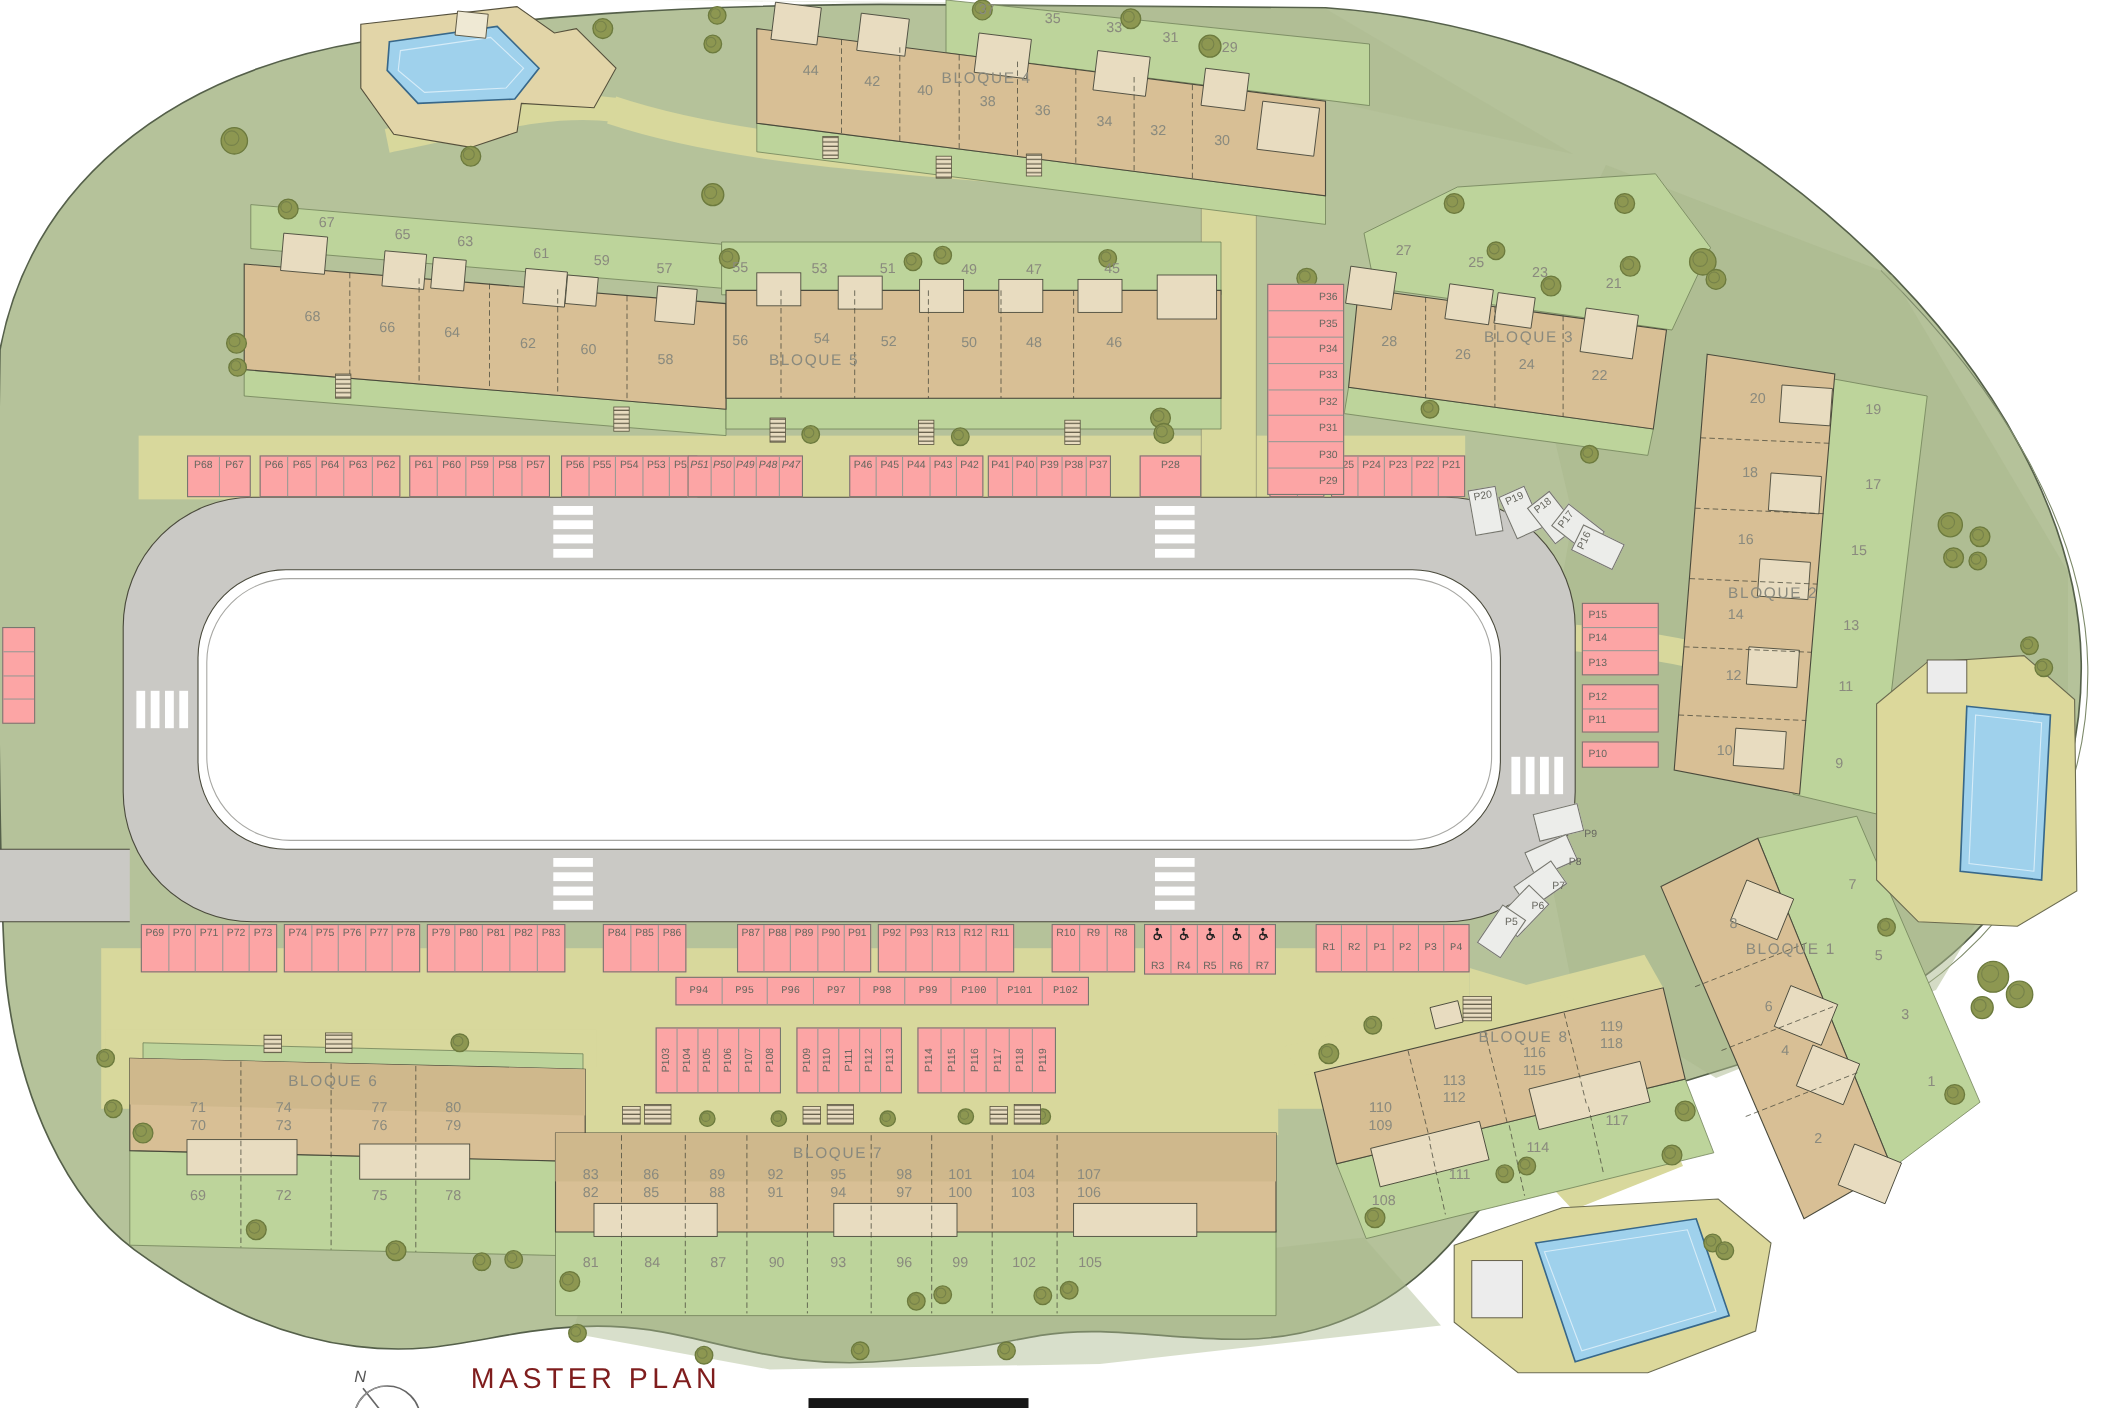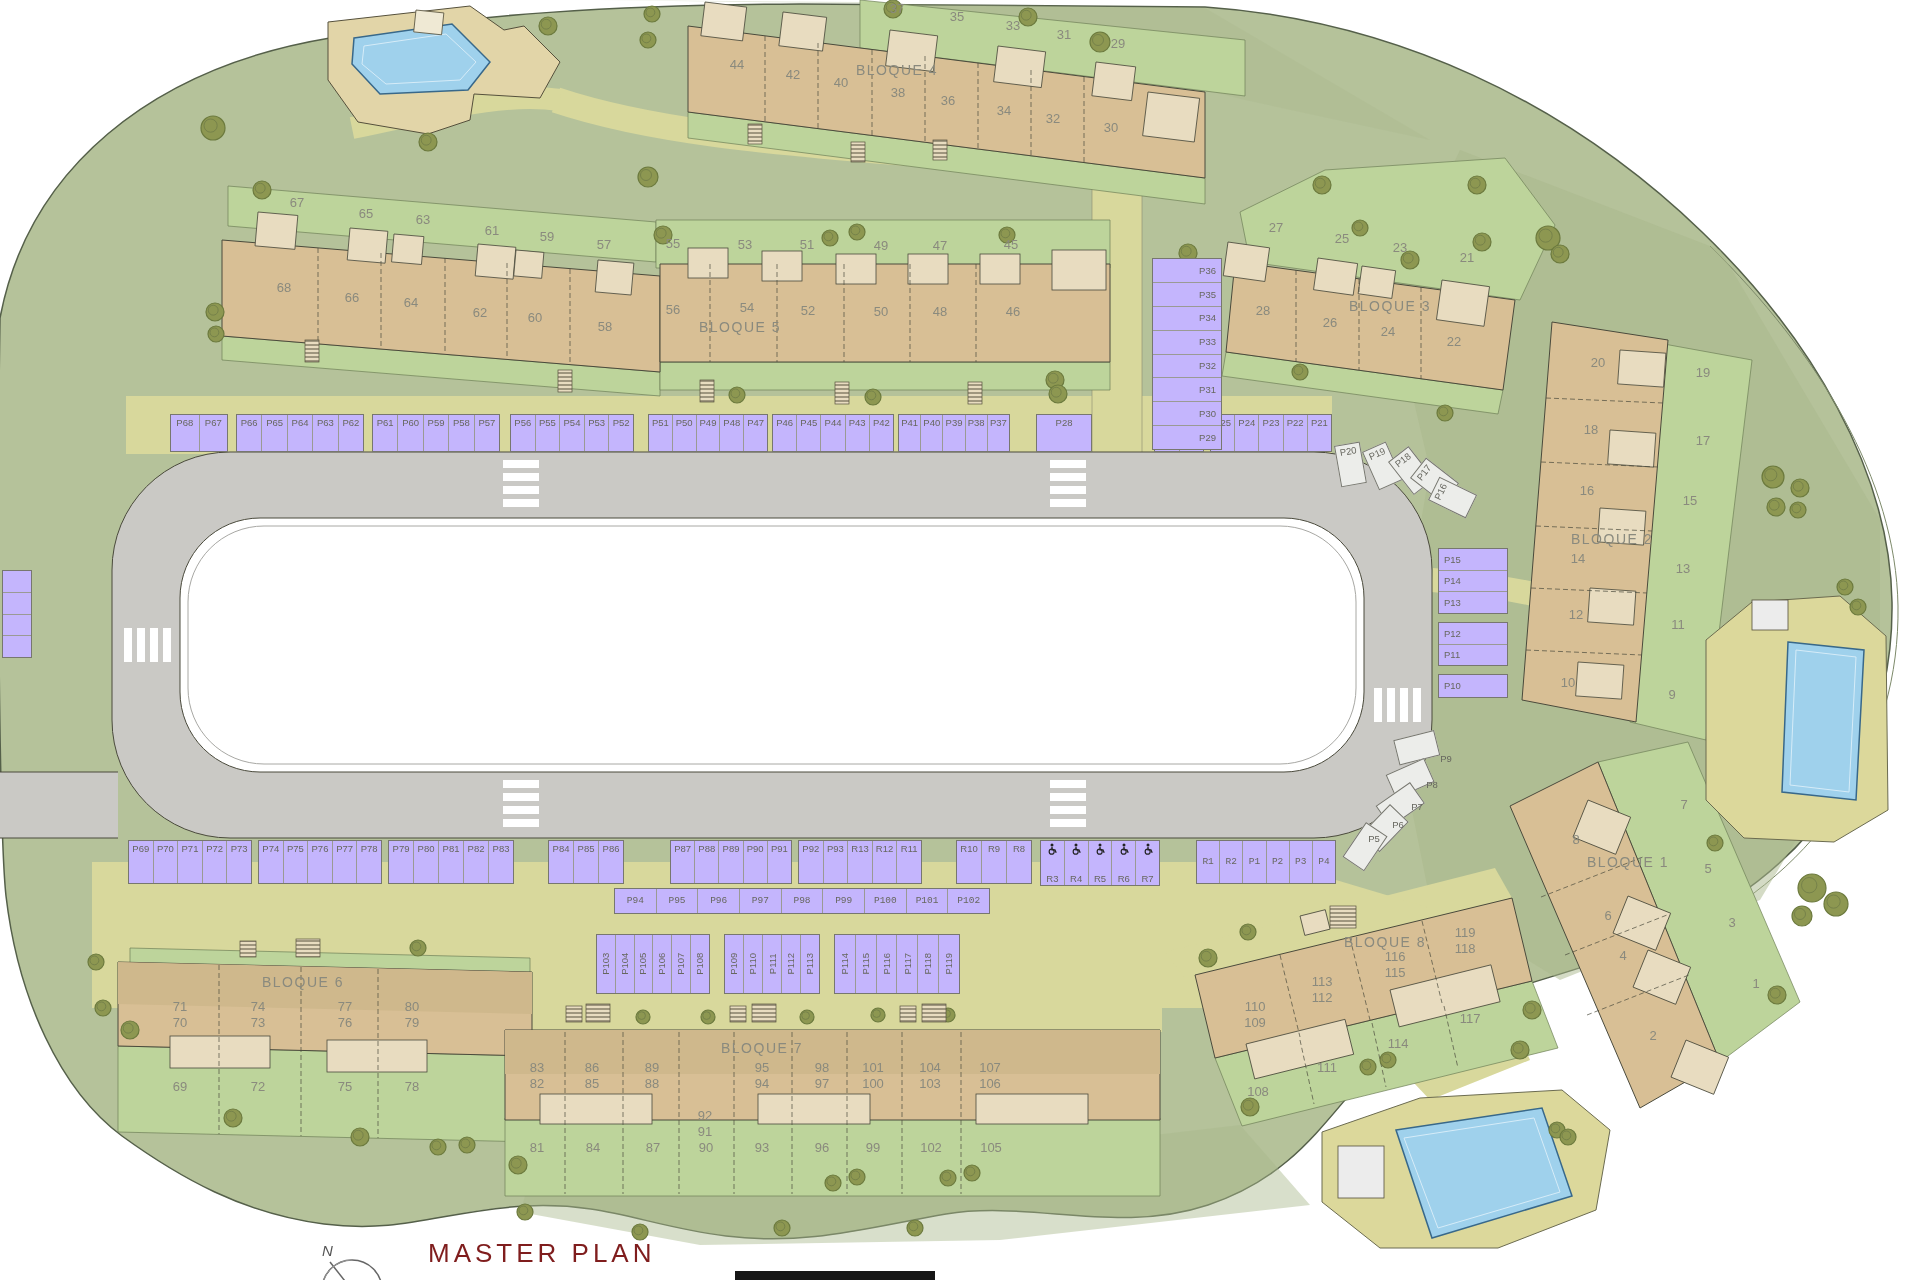--- a/index.html
+++ b/index.html
@@ -1,20 +1,20 @@
 <!DOCTYPE html>
 <html><head>
 <meta charset="utf-8">
 <style>
   html,body{margin:0;padding:0;background:#fff;}
   .canvas{position:relative;width:1920px;height:1280px;overflow:hidden;background:#fff;
           font-family:"Liberation Sans",sans-serif;}
   svg.scene{position:absolute;left:0;top:0;}
   #overlay{position:absolute;left:0;top:0;width:1920px;height:1280px;}
-  .stall-group{position:absolute;display:flex;background:#c4b5fd;border:1px solid #77776f;box-sizing:border-box;}
+  .stall-group{position:absolute;display:flex;background:#fca5a5;border:1px solid #77776f;box-sizing:border-box;}
   .stall-group.h{flex-direction:row;}
   .stall-group.v{flex-direction:column;}
   .stall{flex:1;position:relative;box-sizing:border-box;display:flex;min-width:0;min-height:0;}
   .h .stall + .stall{border-left:1px solid #9a9a94;}
   .v .stall + .stall{border-top:1px solid #9a9a94;}
   .stall-label{font-size:9.5px;color:#67675f;line-height:1;white-space:nowrap;}
   .lp-top .stall{justify-content:center;align-items:flex-start;padding-top:3px;}
   .lp-center .stall{justify-content:center;align-items:center;font-family:Liberation Mono, monospace;}
   .lp-bottom .stall{flex-direction:column;justify-content:space-between;align-items:center;padding:2px 0;}
   .lp-vert .stall{justify-content:center;align-items:center;}
@@ -447,21 +447,21 @@
         <div class="stall">
           <span class="stall-label">P54</span>
         </div>
         <div class="stall">
           <span class="stall-label">P53</span>
         </div>
         <div class="stall">
           <span class="stall-label">P52</span>
         </div>
       </div>
-      <div class="stall-group h lp-top" style="left: 648px; top: 414px; width: 120px; height: 38px;">
+      <div class="stall-group h lp-top" style="left: 625px; top: 414px; width: 105px; height: 38px; font-style: italic;">
         <div class="stall">
           <span class="stall-label">P51</span>
         </div>
         <div class="stall">
           <span class="stall-label">P50</span>
         </div>
         <div class="stall">
           <span class="stall-label">P49</span>
         </div>
         <div class="stall">
@@ -976,21 +976,21 @@
         <div>82</div>
       </div>
       <div class="pair-label" style="left: 592px; top: 1076px;">
         <div>86</div>
         <div>85</div>
       </div>
       <div class="pair-label" style="left: 652px; top: 1076px;">
         <div>89</div>
         <div>88</div>
       </div>
-      <div class="pair-label" style="left: 705px; top: 1076px; margin-top: 48px;">
+      <div class="pair-label" style="left: 705px; top: 1076px;">
         <div>92</div>
         <div>91</div>
       </div>
       <div class="pair-label" style="left: 762px; top: 1076px;">
         <div>95</div>
         <div>94</div>
       </div>
       <div class="pair-label" style="left: 822px; top: 1076px;">
         <div>98</div>
         <div>97</div>

